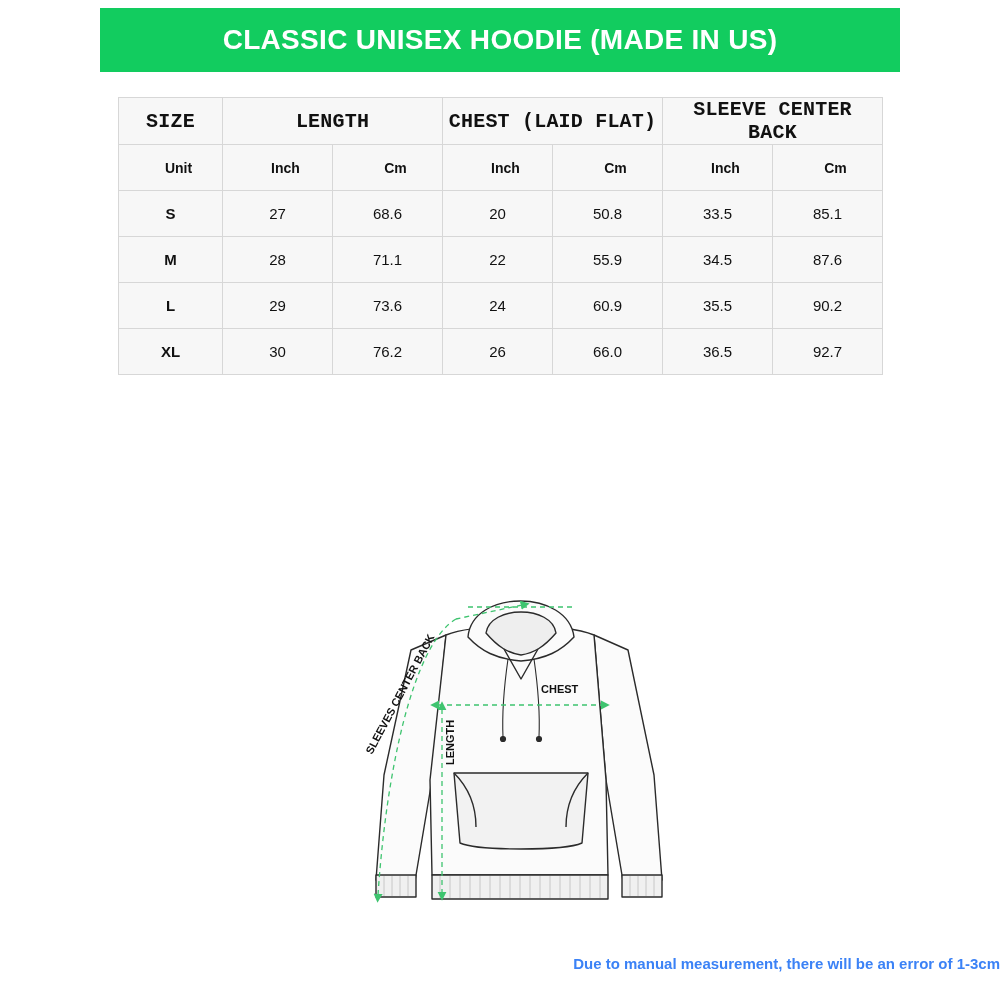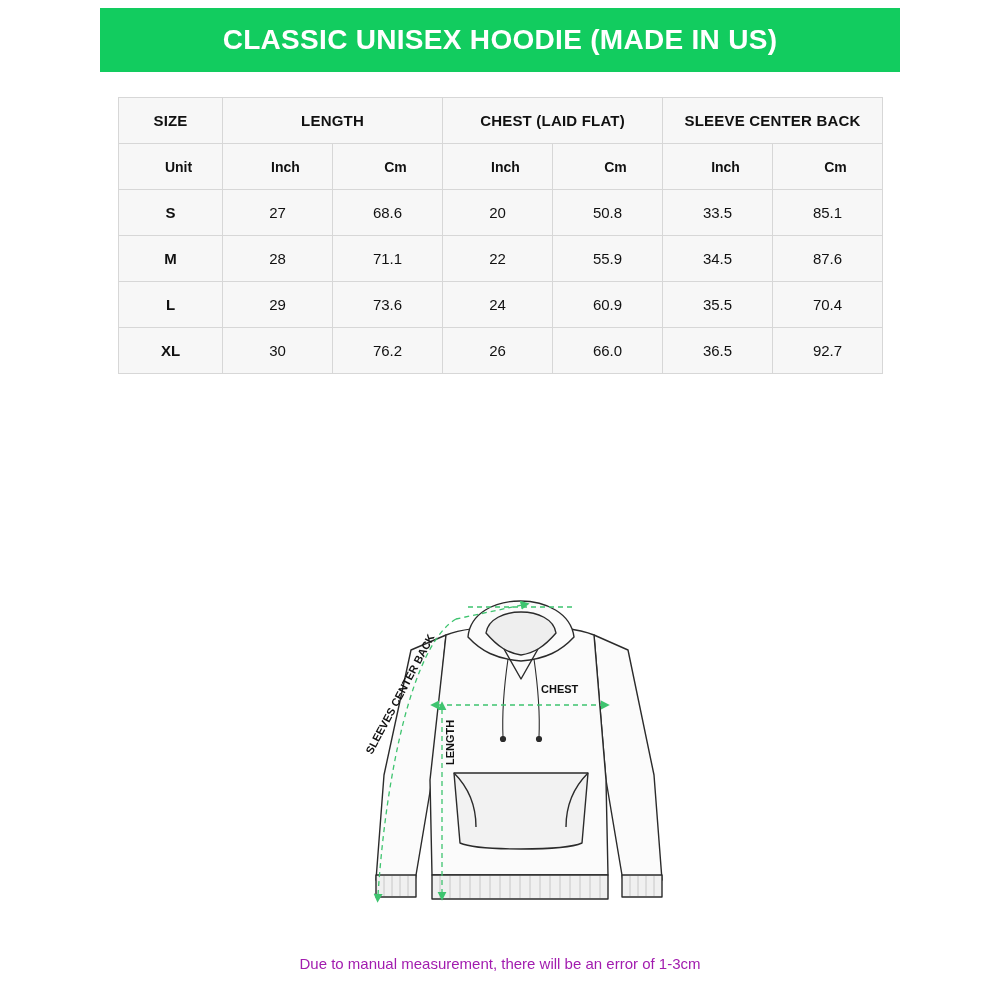--- a/index.html
+++ b/index.html
@@ -52,22 +52,23 @@
     font-size: 15px;
     color: #111111;
     background: #f7f7f7;
     padding: 0;
     height: 45px;
     vertical-align: middle;
     font-weight: normal;
   }
   .size-table tr.head-group td {
     font-weight: bold;
-    font-size: 15px;
+    font-size: 20px;
     letter-spacing: 0.2px;
+    font-family: Liberation Mono, monospace;
   }
   .size-table tr.head-unit td {
     font-weight: bold;
     font-size: 14px;
     padding-left: 16px;
   }
   .size-table td.sizecell {
     font-weight: bold;
     font-size: 15px;
   }
@@ -83,24 +84,24 @@
     height: 350px;
   }
   .diagram svg { display: block; }
 
   
   .footnote {
     position: absolute;
     left: 0;
     top: 955px;
     width: 1000px;
-    text-align: center;
-    color: #a21caf;
+    text-align: right;
+    color: #3b82f6;
     font-size: 15px;
-    font-weight: normal;
+    font-weight: bold;
   }
 </style>
 </head>
 <body>
 
 <div class="header-bar">
   <div class="header-title">CLASSIC UNISEX HOODIE (MADE IN US)</div>
 </div>
 
 <table class="size-table">
@@ -148,21 +149,21 @@
       <td>34.5</td>
       <td>87.6</td>
     </tr>
     <tr>
       <td class="sizecell">L</td>
       <td>29</td>
       <td>73.6</td>
       <td>24</td>
       <td>60.9</td>
       <td>35.5</td>
-      <td>70.4</td>
+      <td>90.2</td>
     </tr>
     <tr>
       <td class="sizecell">XL</td>
       <td>30</td>
       <td>76.2</td>
       <td>26</td>
       <td>66.0</td>
       <td>36.5</td>
       <td>92.7</td>
     </tr>

